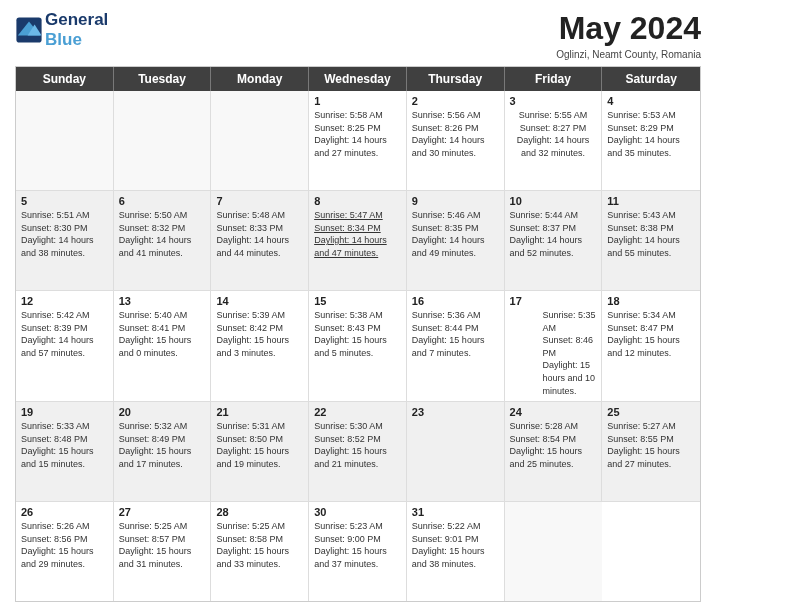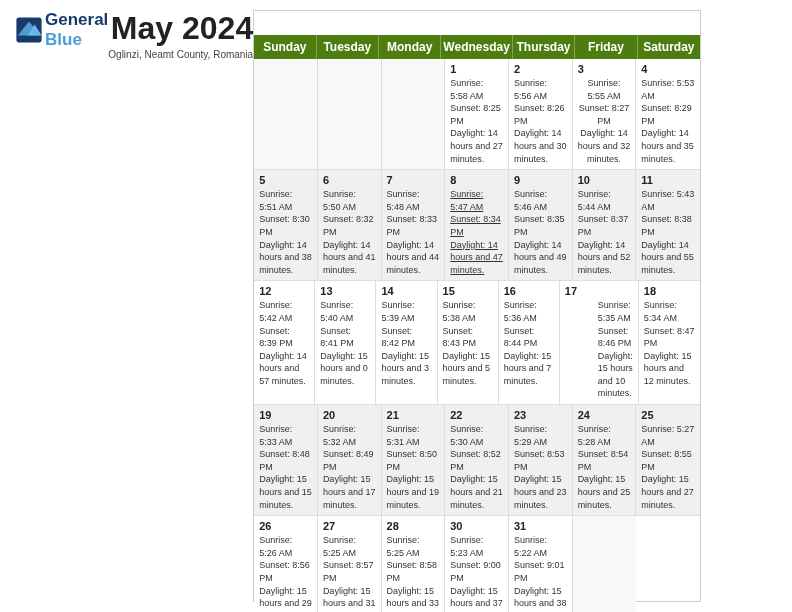--- a/index.html
+++ b/index.html
@@ -7,21 +7,21 @@
       width: 792px;
       height: 612px;
       font-family: Arial, sans-serif;
       background: #fff;
       overflow: hidden;
     }
     .page {
       width: 716px;
       height: 612px;
       display: flex;
-      flex-direction: row;
+      flex-direction: column;
       padding: 10px 15px 10px 15px;
     }
     .header {
       display: flex;
       justify-content: space-between;
       align-items: flex-start;
       margin-bottom: 6px;
     }
     .logo {
       display: flex;
@@ -47,22 +47,21 @@
     }
     .calendar {
       flex: 1;
       display: flex;
       flex-direction: column;
       border: 1px solid #ccc;
     }
     .cal-header {
       display: grid;
       grid-template-columns: repeat(7, 1fr);
-      background: #4d7c0f;
-      margin-top: 24px;
+      background: #404040;
     }
     .cal-header-cell {
       color: #fff;
       font-size: 12px;
       font-weight: bold;
       text-align: center;
       padding: 5px 2px;
       border-right: 1px solid rgba(255,255,255,0.3);
     }
     .cal-header-cell:last-child { border-right: none; }
@@ -272,23 +271,20 @@
 Daylight: 15 hours and 19 minutes.</div>
           </div>
           <div class="cal-cell shaded">
             <span class="day-num">22</span>
             <div class="cell-text" style="white-space: pre-line;">Sunrise: 5:30 AM
 Sunset: 8:52 PM
 Daylight: 15 hours and 21 minutes.</div>
           </div>
           <div class="cal-cell shaded">
             <span class="day-num">23</span>
-            <div class="cell-text" style="white-space: pre-line;">Sunrise: 5:29 AM
-Sunset: 8:53 PM
-Daylight: 15 hours and 23 minutes.</div>
           </div>
           <div class="cal-cell shaded">
             <span class="day-num">24</span>
             <div class="cell-text" style="white-space: pre-line;">Sunrise: 5:28 AM
 Sunset: 8:54 PM
 Daylight: 15 hours and 25 minutes.</div>
           </div>
           <div class="cal-cell shaded">
             <span class="day-num">25</span>
             <div class="cell-text" style="white-space: pre-line;">Sunrise: 5:27 AM

